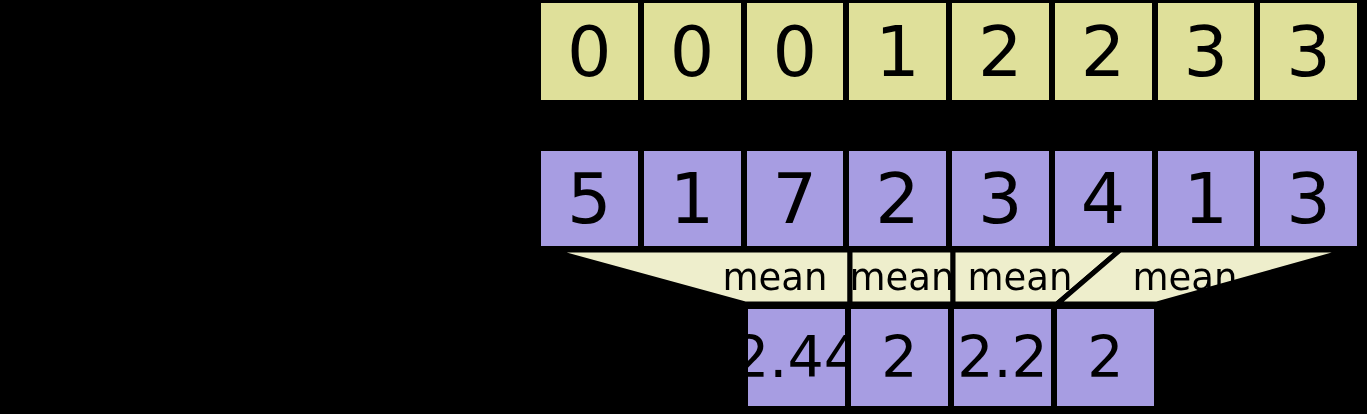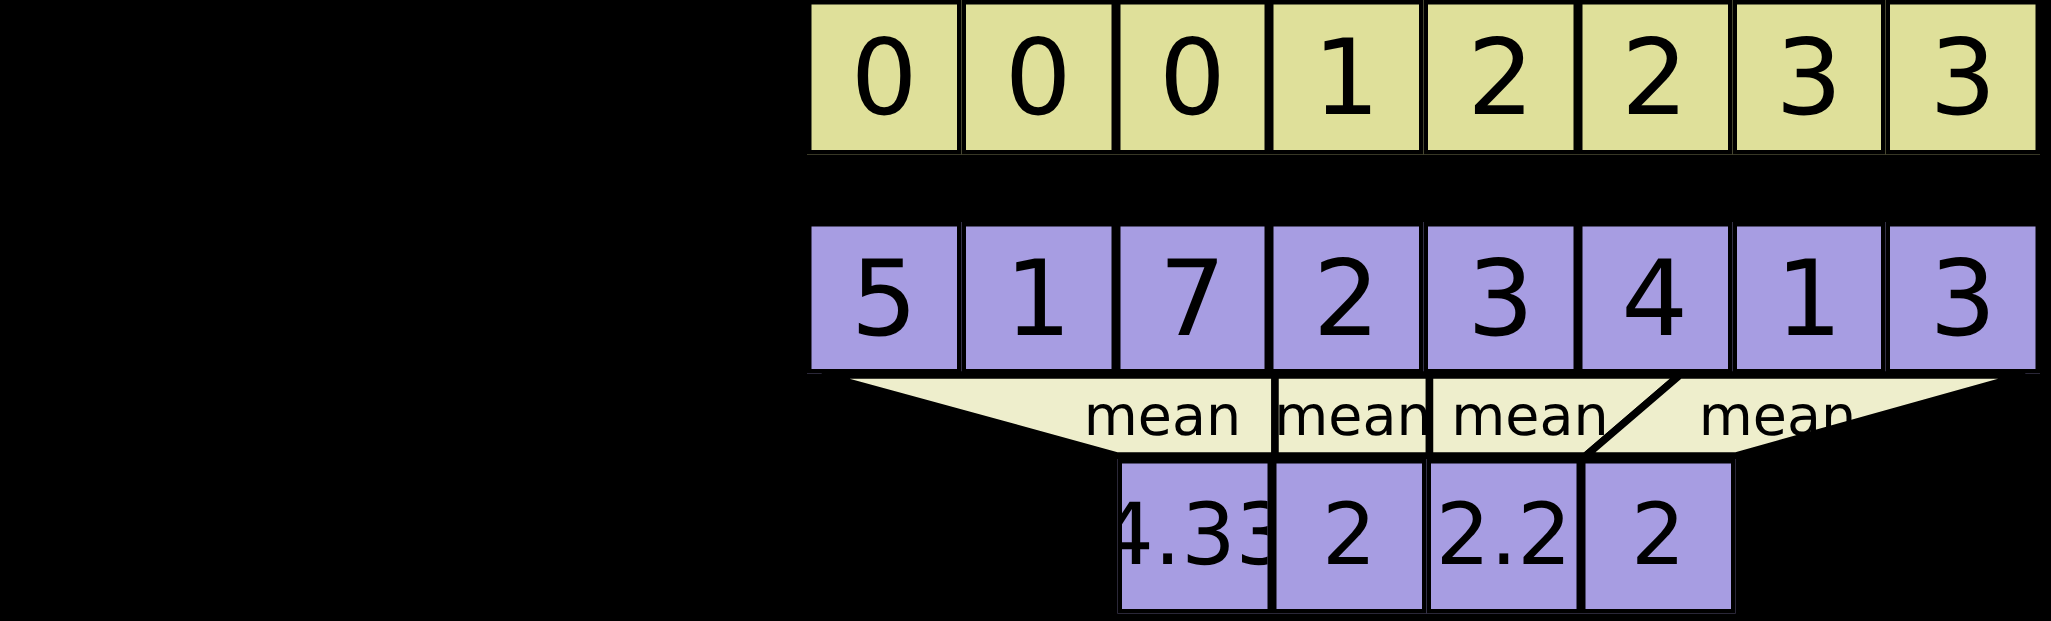--- a/index.html
+++ b/index.html
@@ -152,19 +152,19 @@
 
       <polygon class="funnel-shape" points="1120,4 1350,4 1157,58 1057,58"></polygon>
     </svg>
     <div id="mean-label-0" class="funnel-label">mean</div>
     <div id="mean-label-1" class="funnel-label">mean</div>
     <div id="mean-label-2" class="funnel-label">mean</div>
     <div id="mean-label-3" class="funnel-label">mean</div>
   </div>
 
   <div id="output-row" class="cell-row">
-    <div class="cell">4.33</div>
+    <div class="cell">2.44</div>
     <div class="cell">2</div>
     <div class="cell">2.2</div>
     <div class="cell">2</div>
   </div>
 
 </div>
 
 </body></html>

